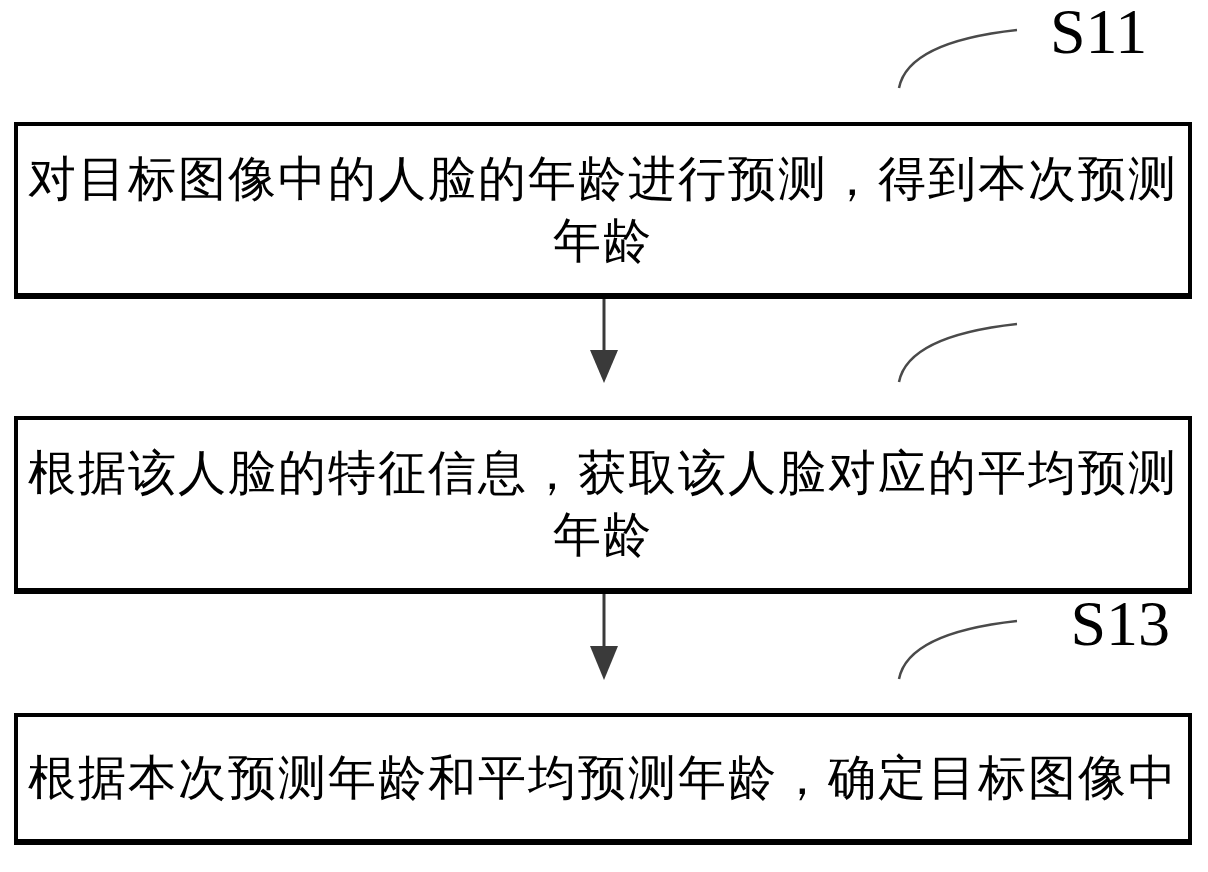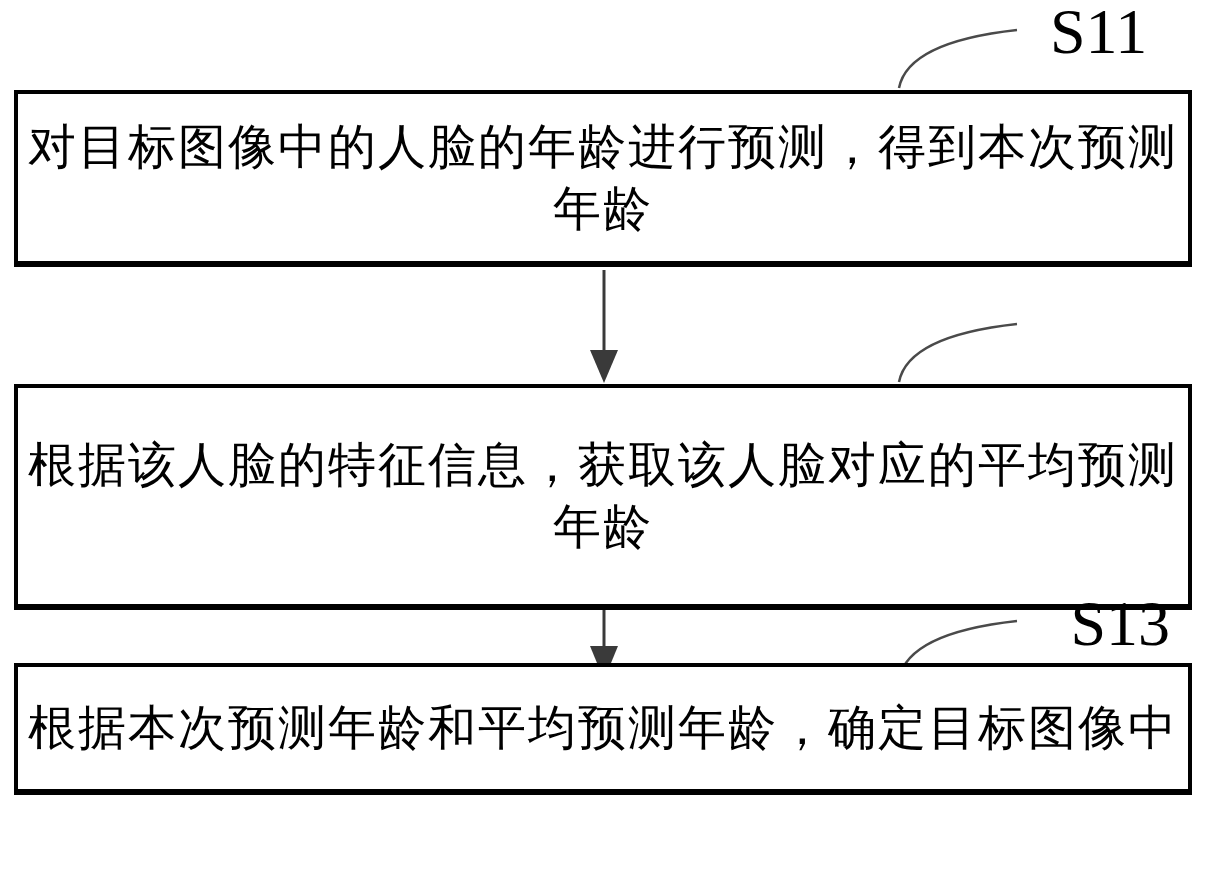--- a/index.html
+++ b/index.html
@@ -33,24 +33,25 @@
     background: #ffffff;
     display: flex;
     flex-direction: column;
     justify-content: center;
     align-items: center;
     text-align: center;
     color: #000000;
     font-size: 48px;
     line-height: 62px;
     letter-spacing: 2px;
+    margin-top: 32px;
   }
   .step-box-1 { top: 90px;  height: 177px; }
-  .step-box-2 { top: 384px; height: 226px; }
-  .step-box-3 { top: 663px; height: 132px; gap: 44px; }
+  .step-box-2 { top: 384px; height: 178px; }
+  .step-box-3 { top: 681px; height: 132px; gap: 44px; }
   .step-label {
     position: absolute;
     left: 1050px;
     width: 120px;
     color: #000000;
     font-size: 64px;
     line-height: 56px;
     text-align: left;
     white-space: nowrap;
   }

